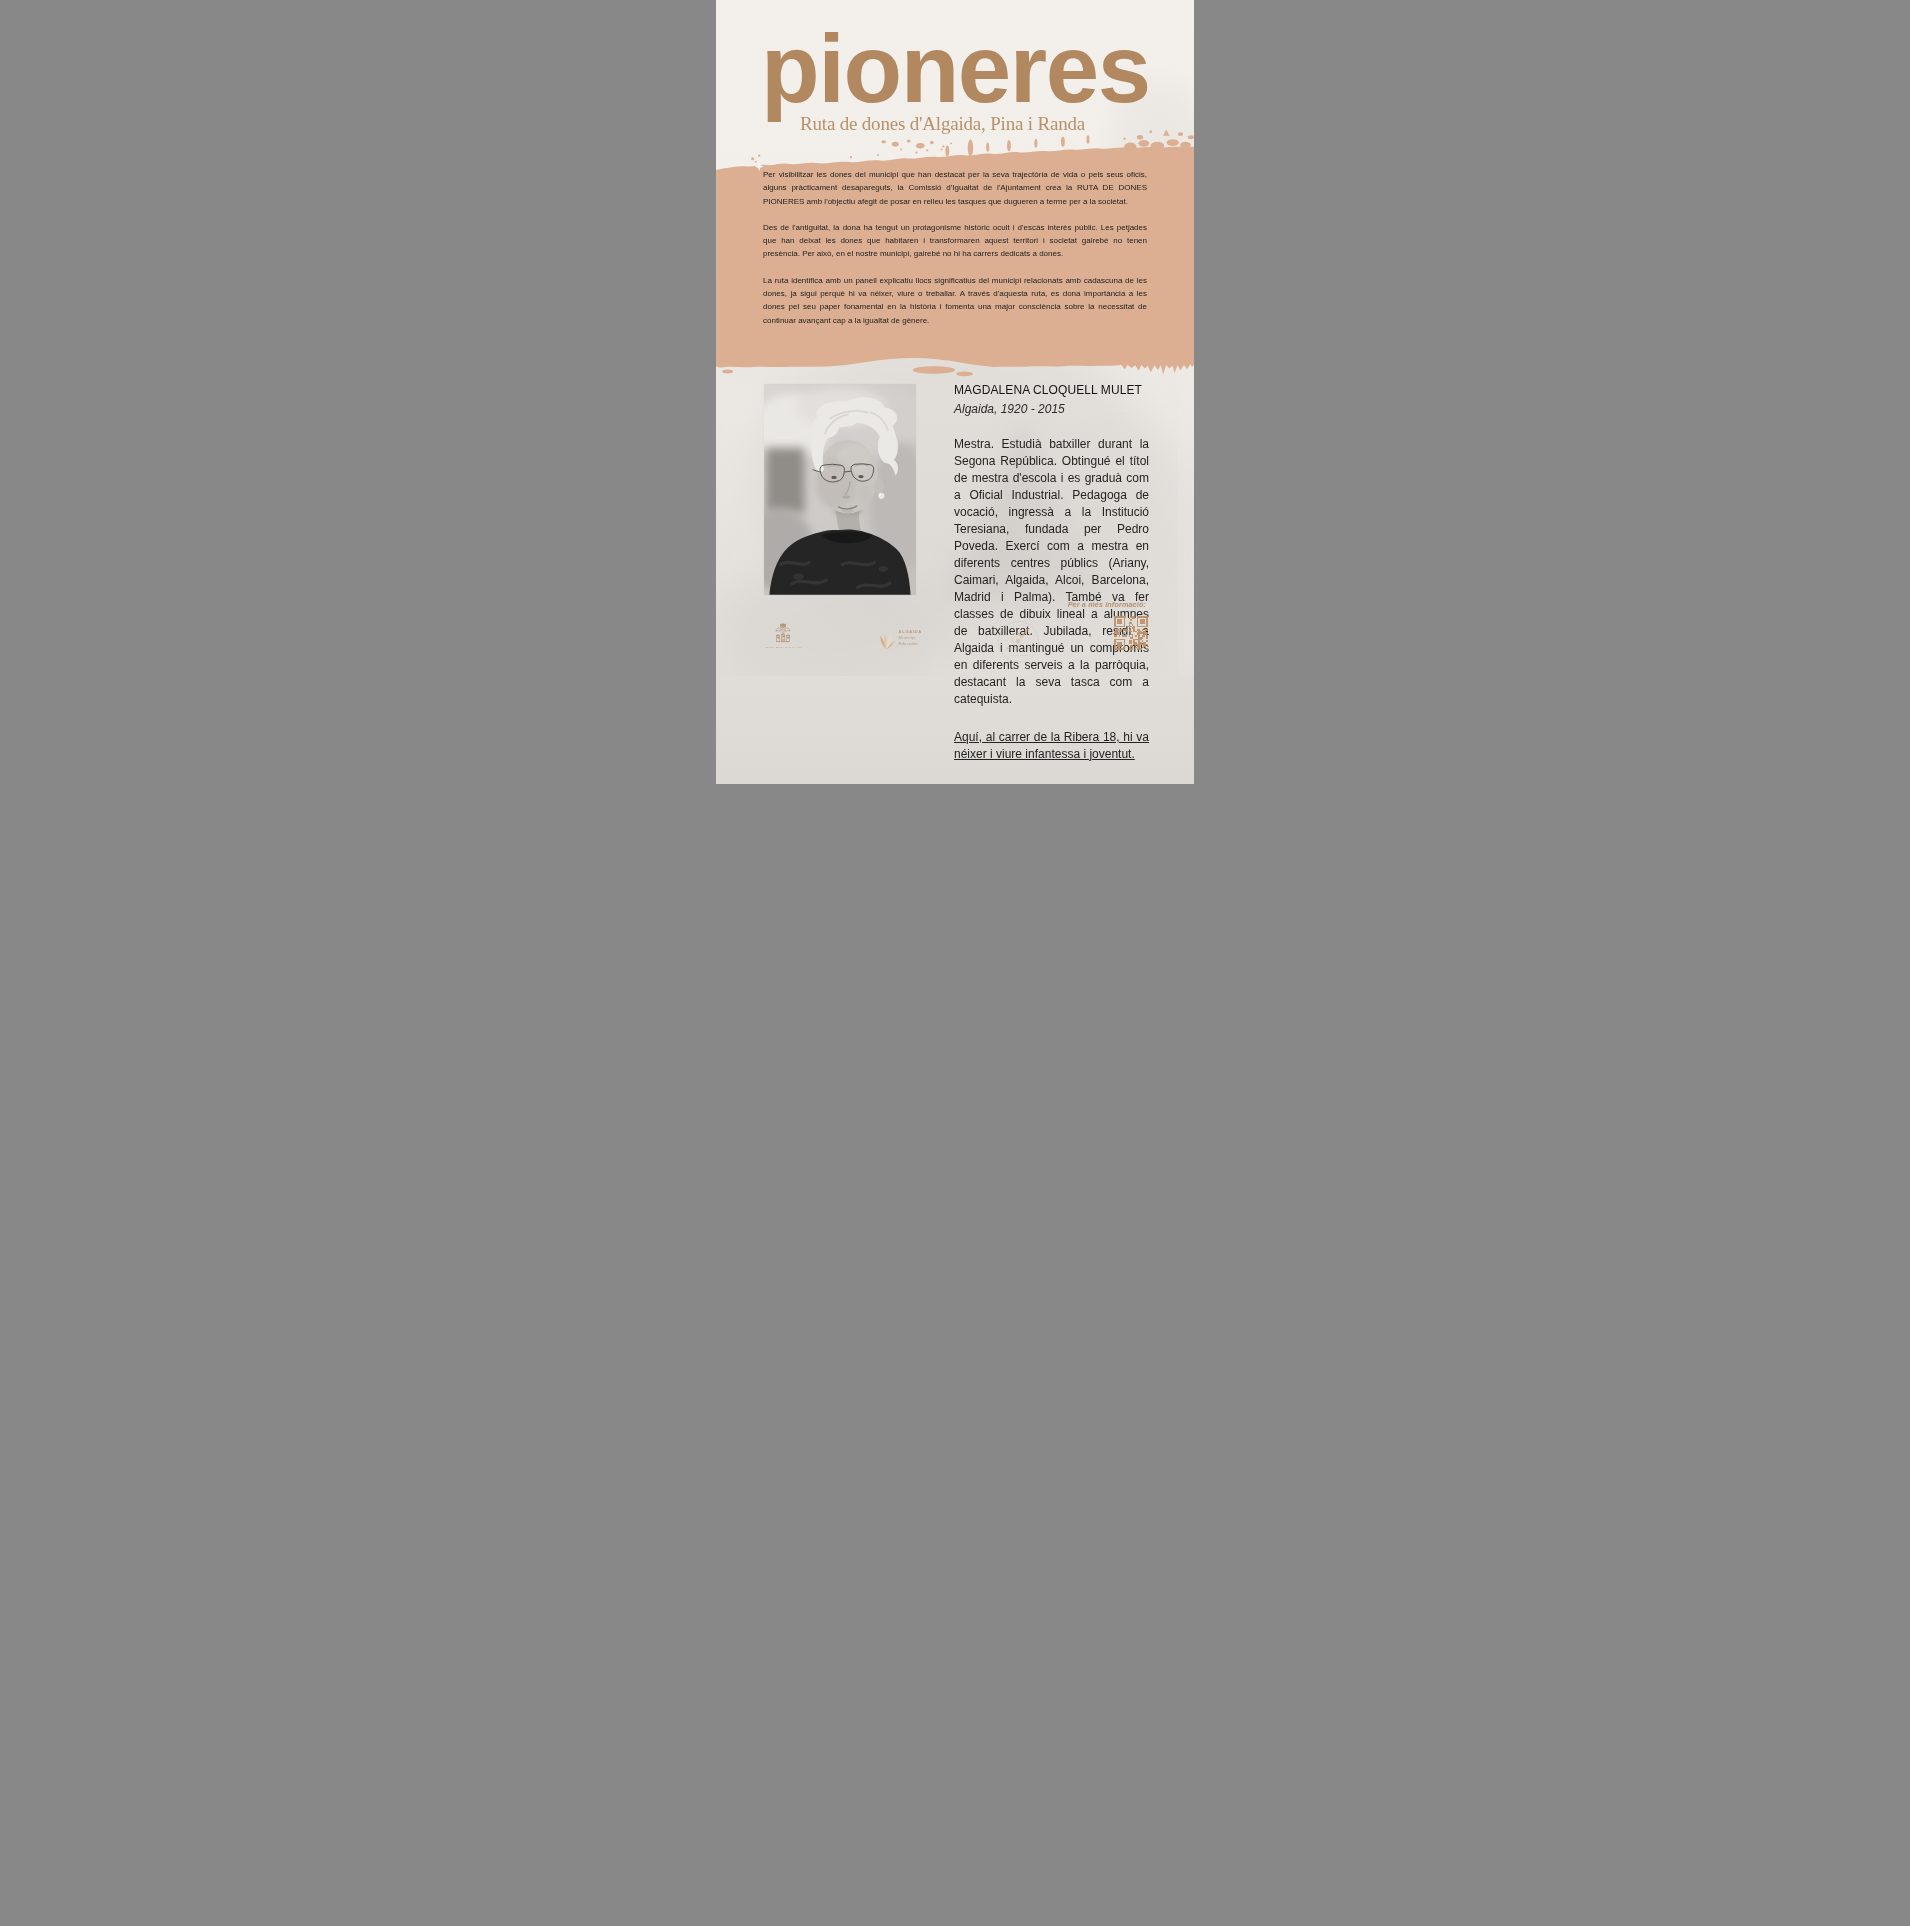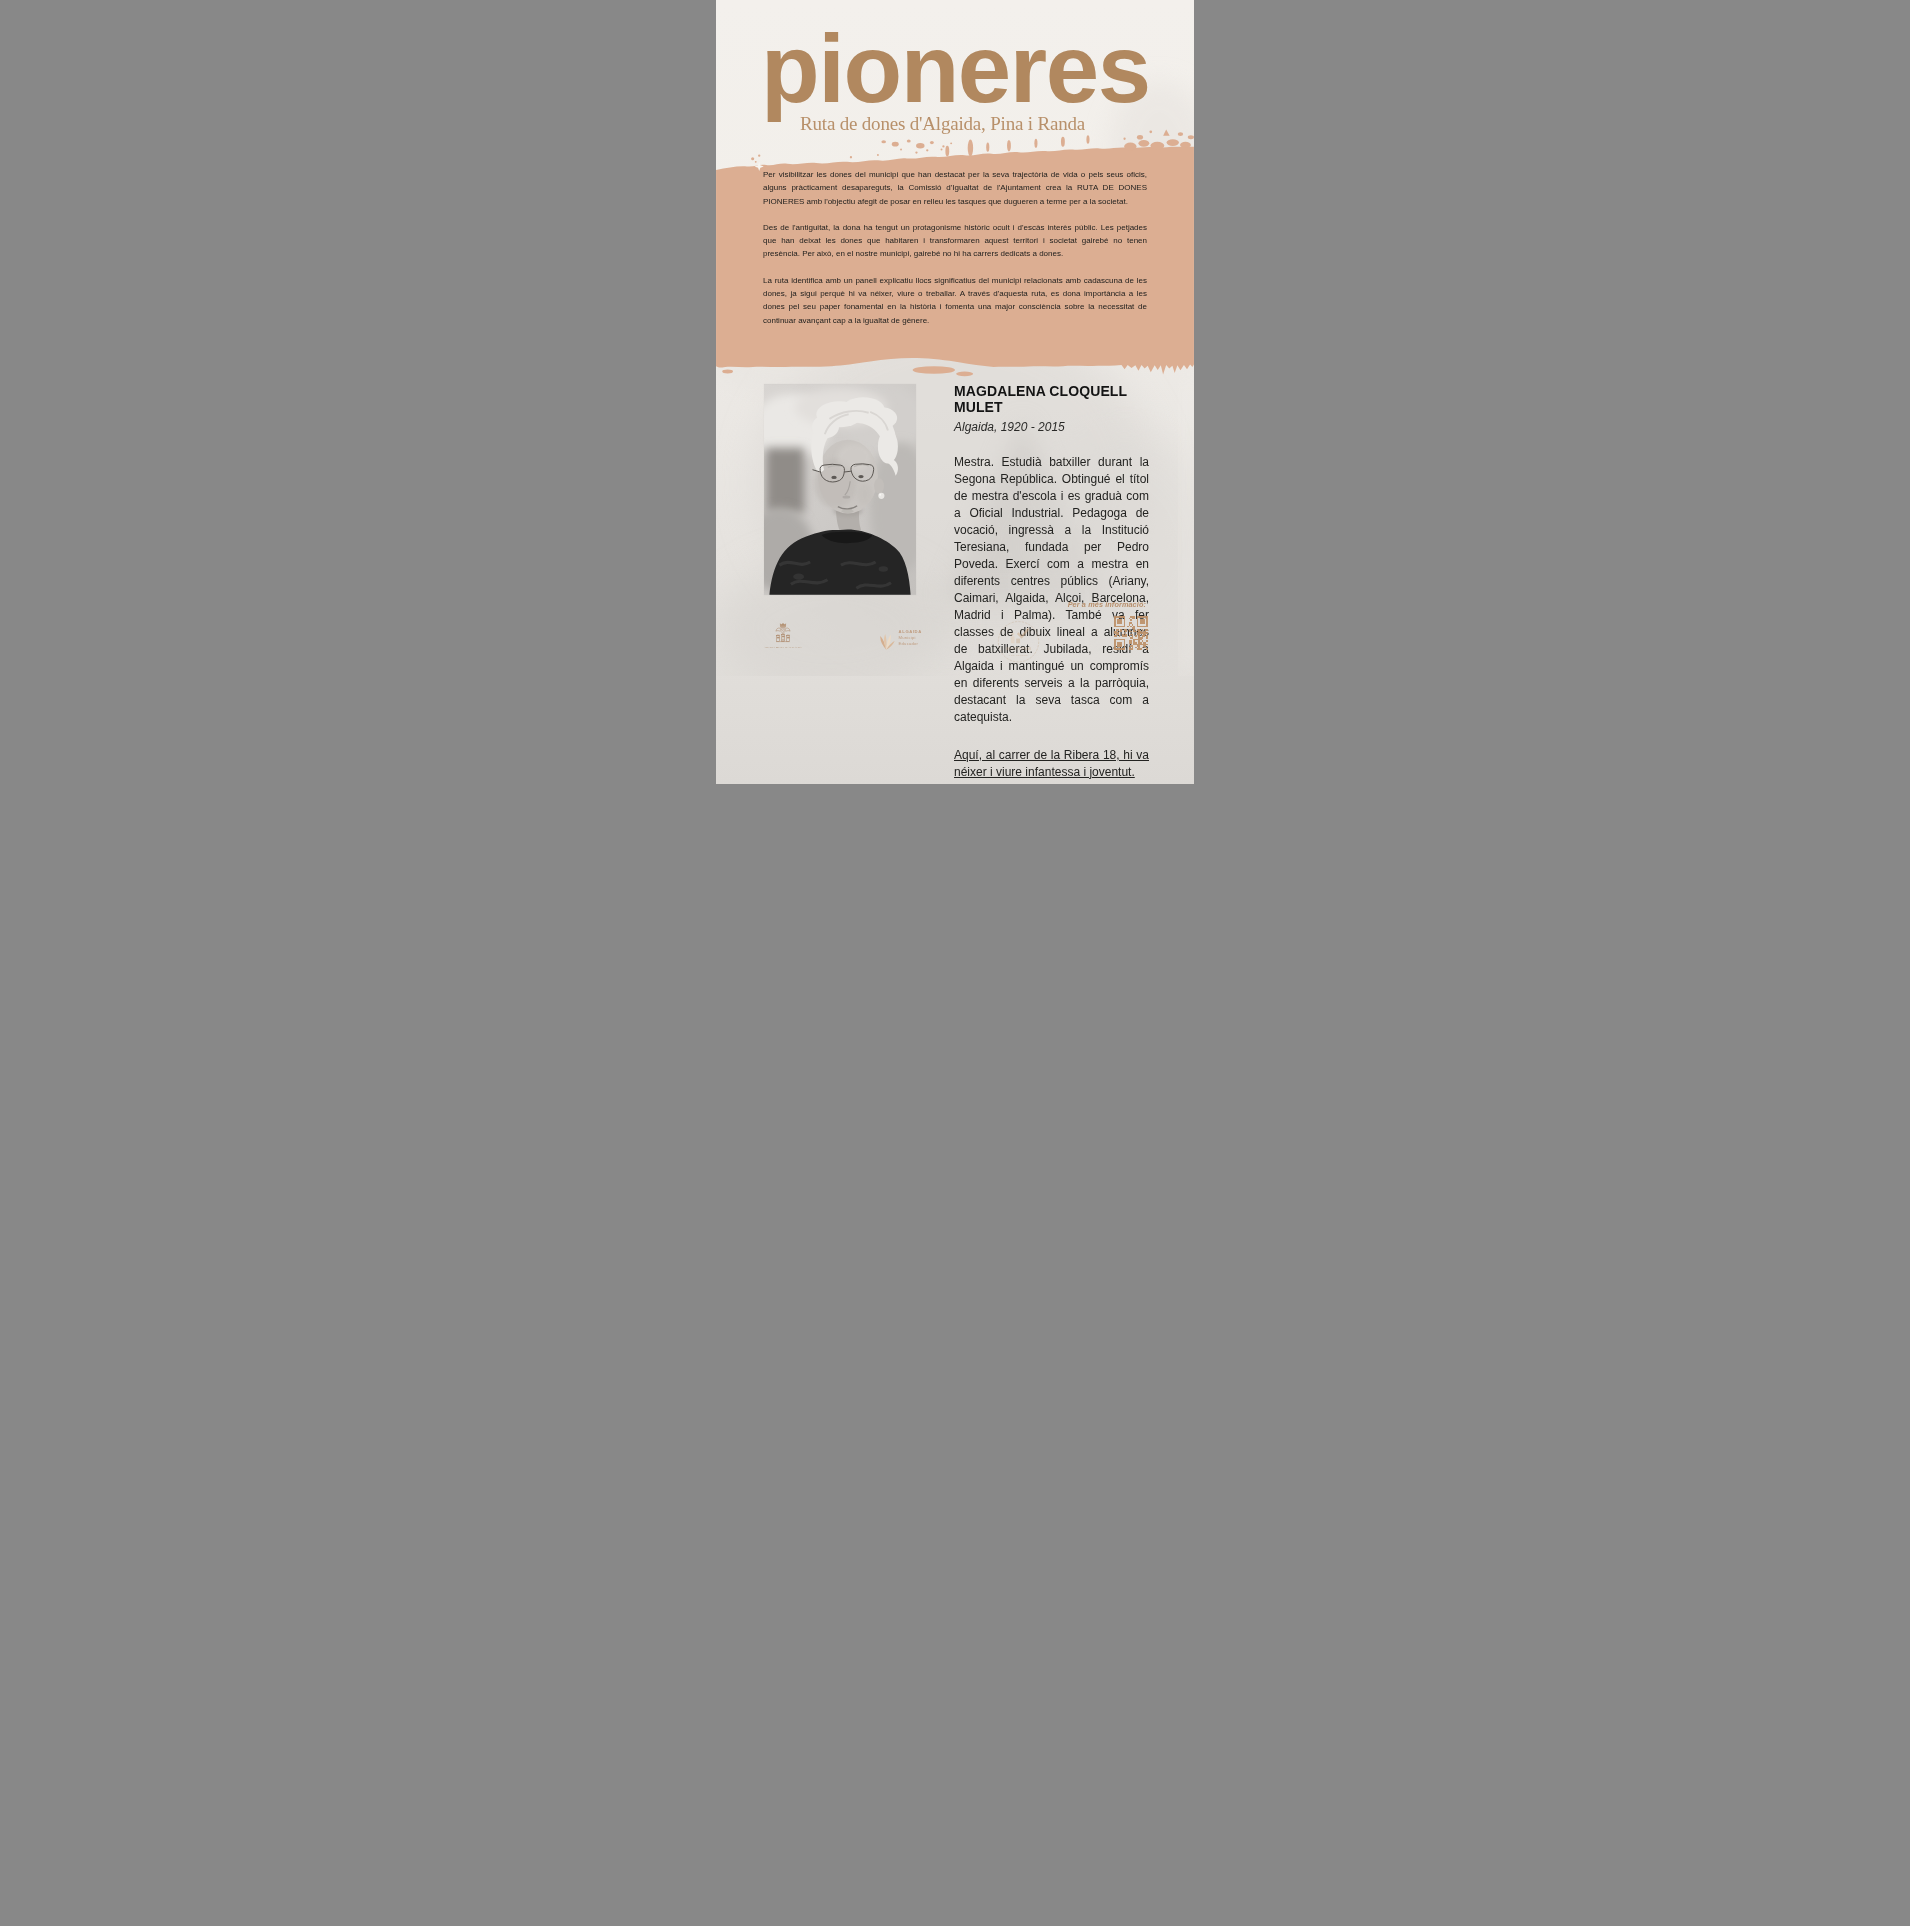--- a/index.html
+++ b/index.html
@@ -34,21 +34,21 @@
     font-size:8px;line-height:13.3px;text-align:justify;
     color:var(--ink);
   }
   .intro p + p{margin-top:13px;}
   .photo{
     position:absolute;left:48px;top:384px;width:152px;height:211px;
     box-shadow:0 0 0 0.4px rgba(0,0,0,0.03);
     background:#cfccc9;
   }
   .profile{position:absolute;left:238px;top:383px;width:195px;}
-  .profile-name{font-size:14px;font-weight:bold;letter-spacing:0.1px;color:#141414;}
+  .profile-name{font-size:12px;font-weight:normal;letter-spacing:0.1px;color:#141414;}
   .profile-life{margin-top:5px;font-size:12px;font-style:italic;color:#2a2a28;}
   .bio{margin-top:20.4px;font-size:12px;line-height:17px;text-align:justify;color:#232321;}
   .bio p + p{margin-top:20.4px;text-decoration:underline;}
   .more-info{
     position:absolute;right:48px;top:600px;
     font-size:7.3px;font-style:italic;font-weight:bold;
     color:#b78f6c;letter-spacing:0.1px;padding-left:24px;
   }
   .qr{position:absolute;left:398px;top:616px;width:34px;height:34px;opacity:0.92;}
   .logo-ajuntament{position:absolute;left:44px;top:623px;width:46px;text-align:center;}

